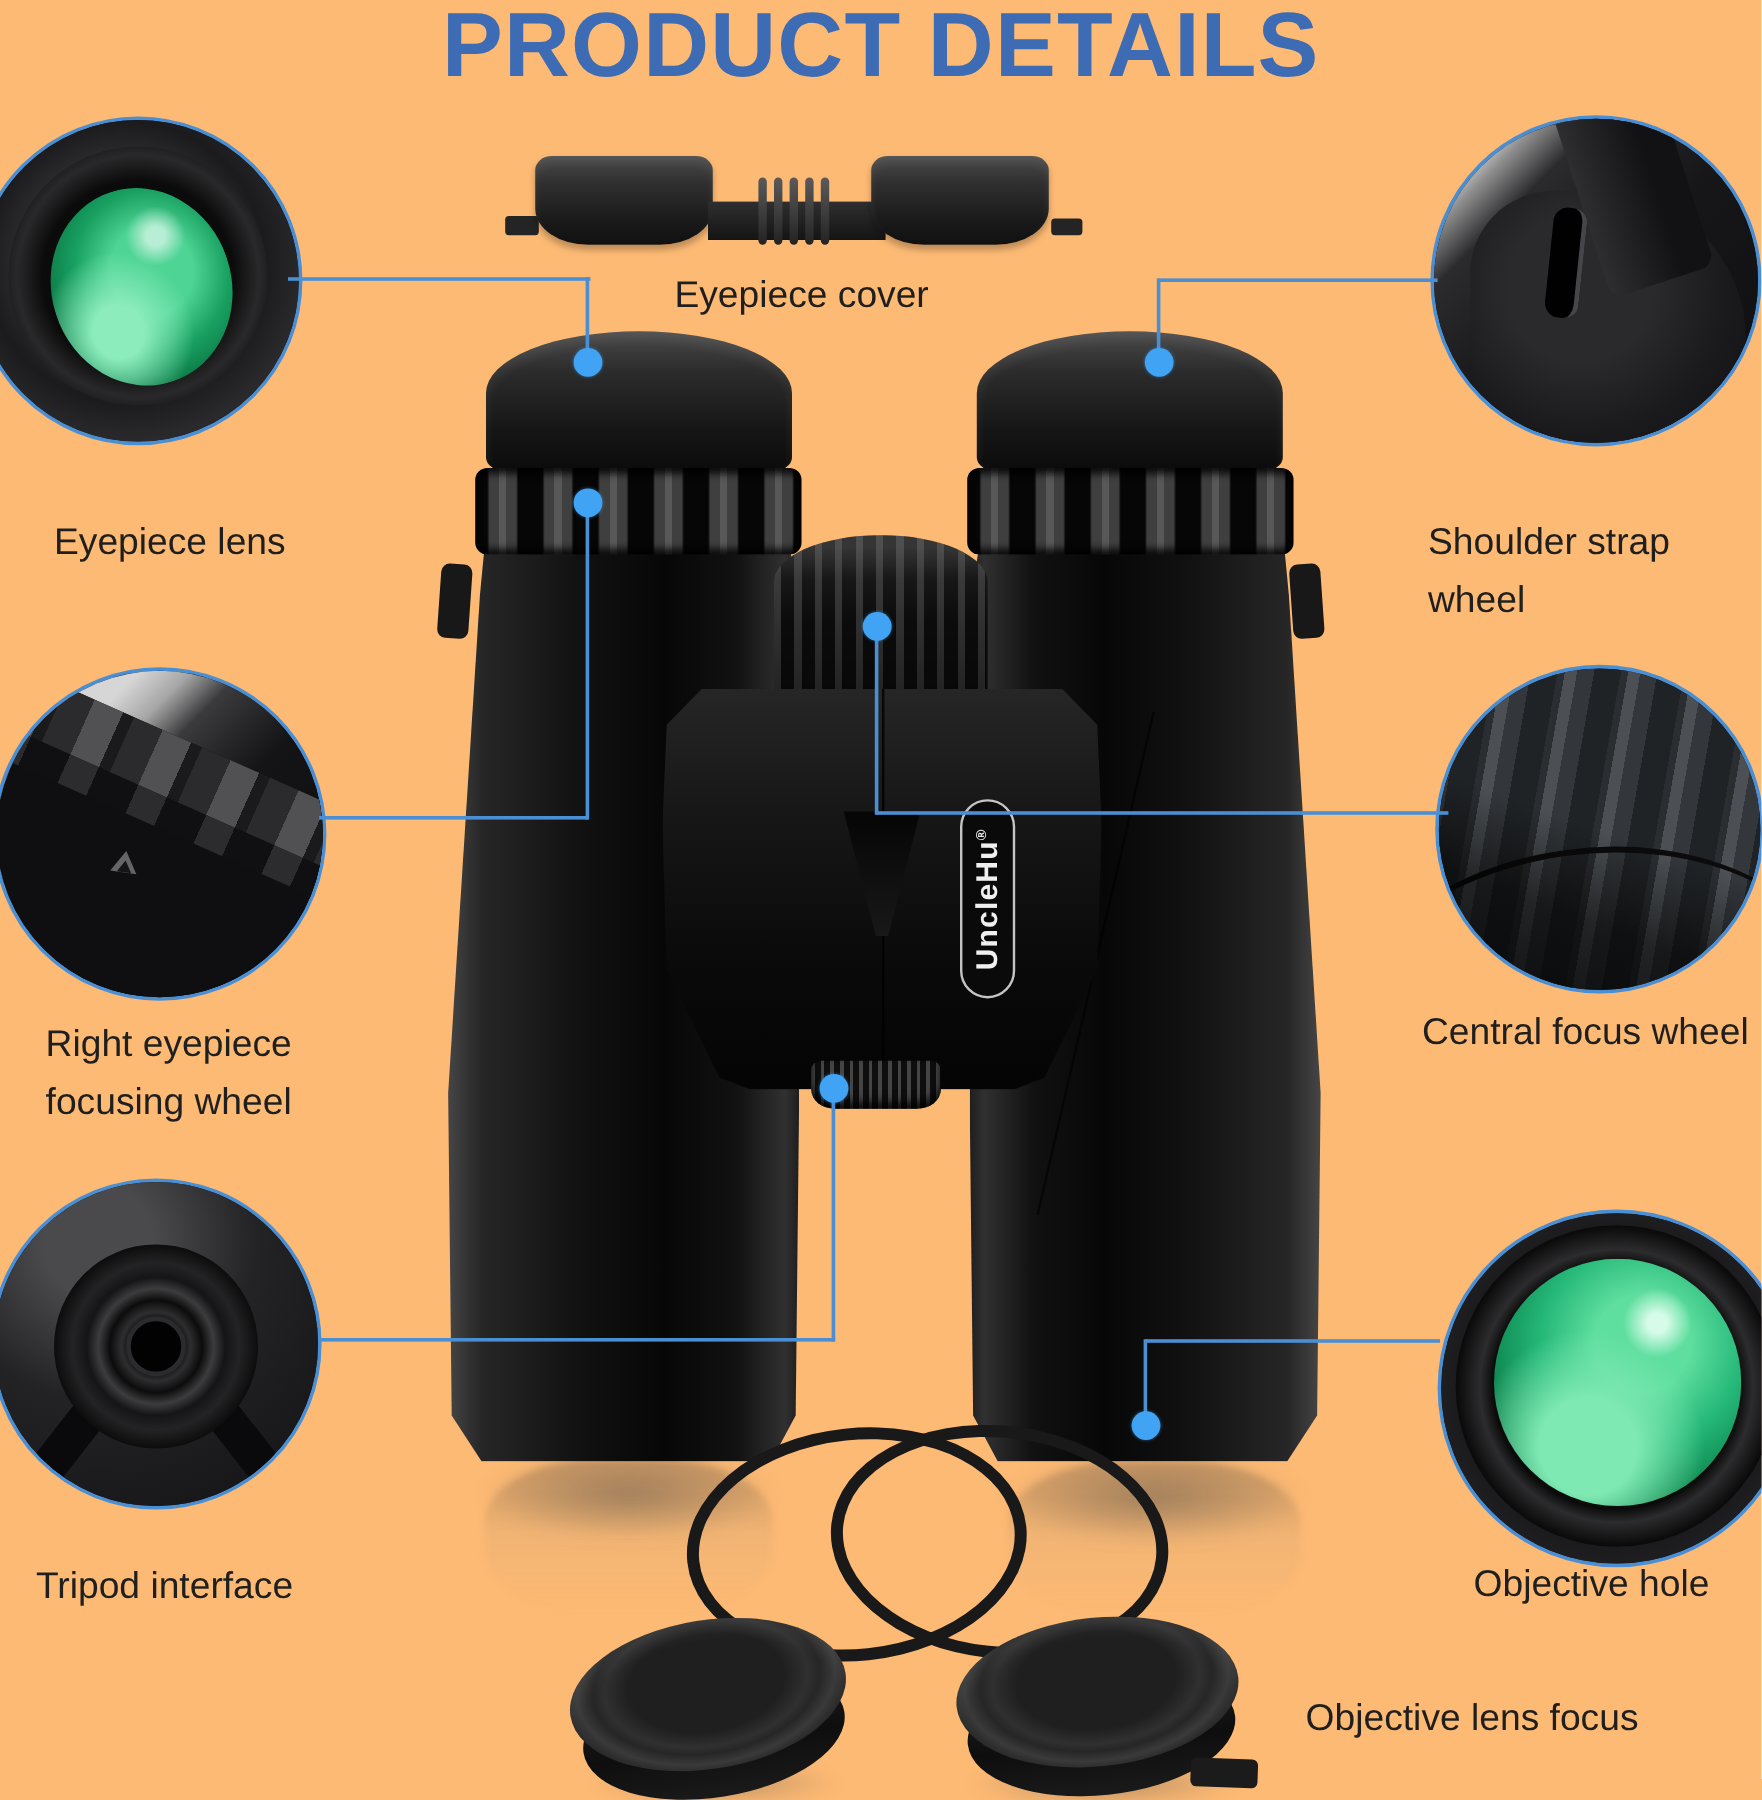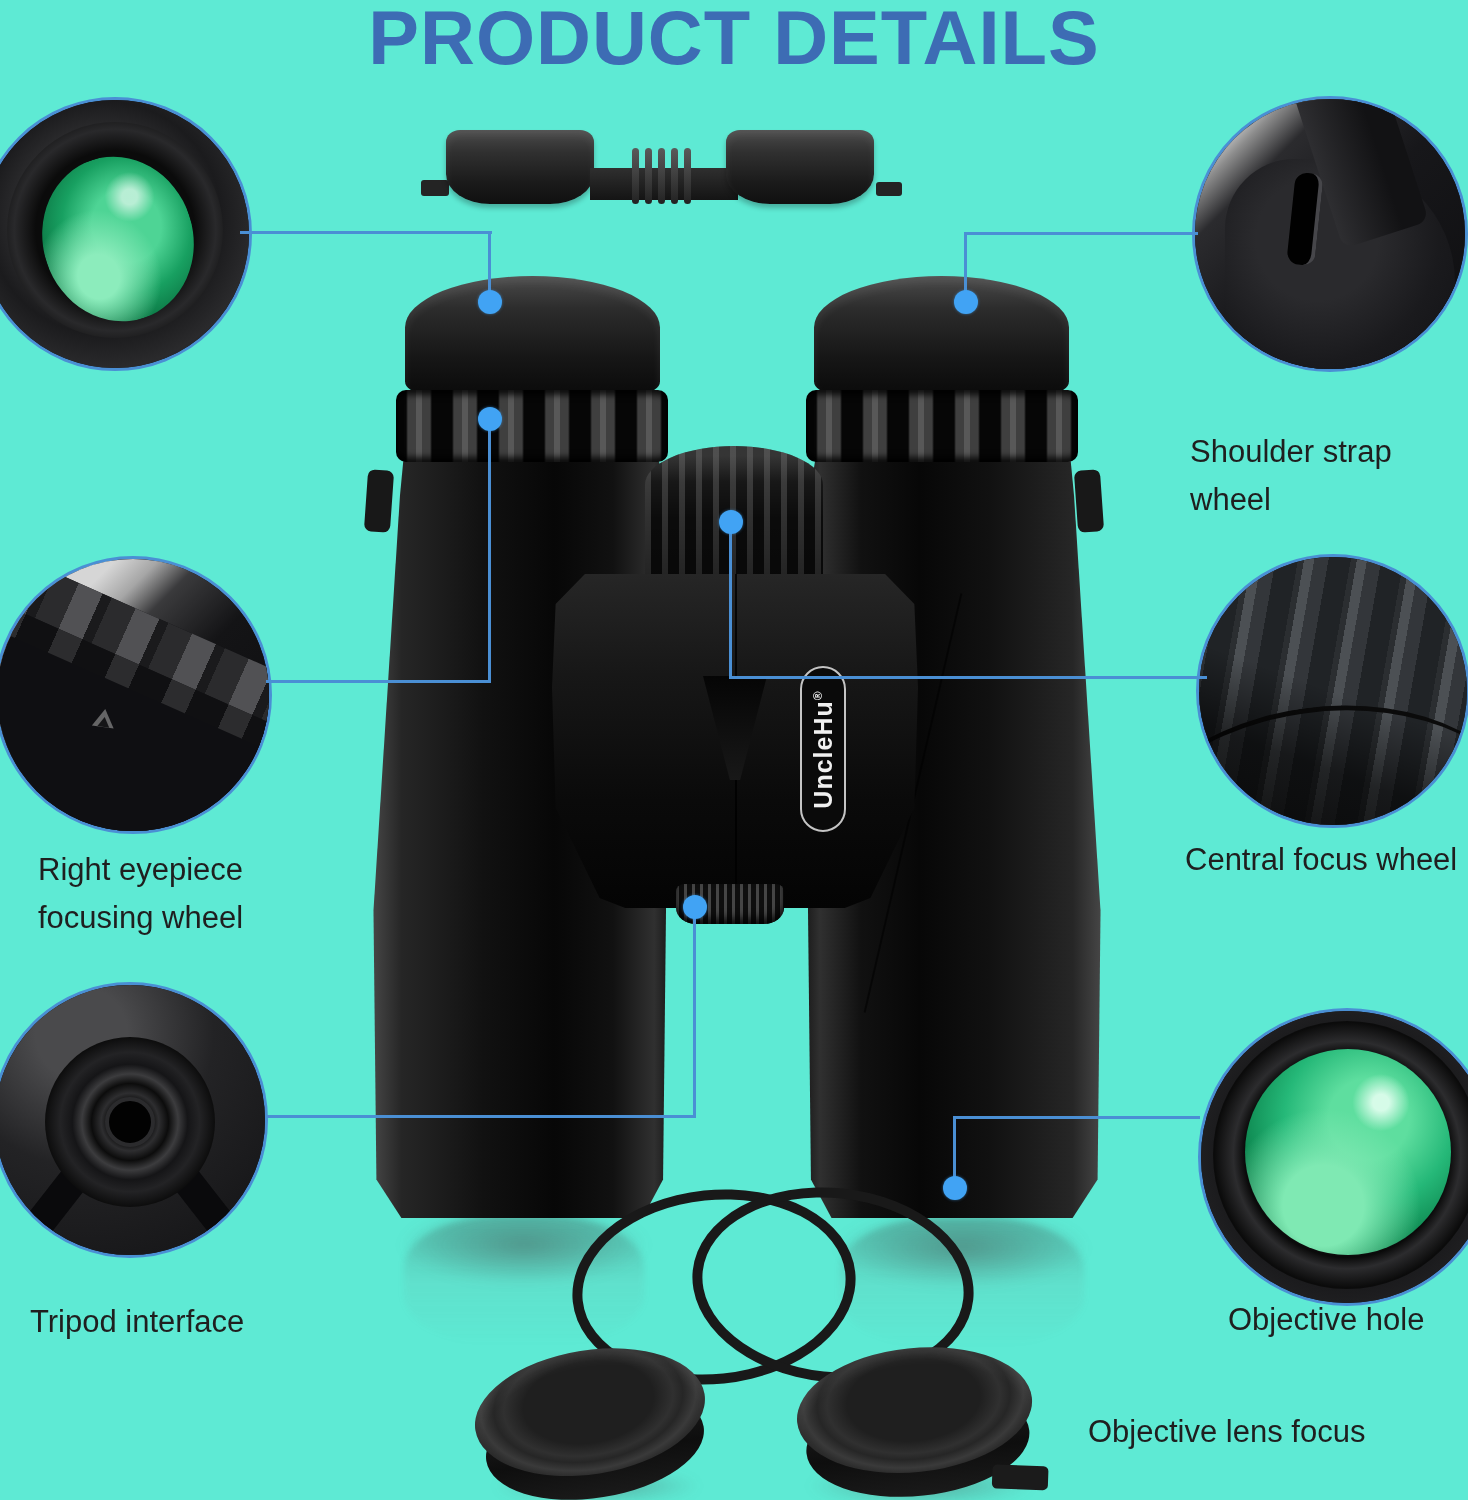--- a/index.html
+++ b/index.html
@@ -2,21 +2,21 @@
 <html style="--title-blue: #3d6cb4; --connector-blue: #4a8fd4; --dot-blue: #41a3f4; --lens-green: #27b877;"><head>
 <meta charset="utf-8">
 <style>
   :root{
     --title-blue:#3d6cb4;
     --connector-blue:#4a8fd4;
     --dot-blue:#41a3f4;
   }
   html,body{margin:0;padding:0;background:#fff;}
   #scene{
-    position:relative;width:1468px;height:1500px;background:#5eead4;overflow:hidden;
+    position:relative;width:1468px;height:1500px;background:#fdba74;overflow:hidden;
     font-family:"Liberation Sans", sans-serif;
   }
   .abs{position:absolute;}
 
   
   #title{
     left:0;top:-6px;width:1468px;text-align:center;
     font-size:76px;font-weight:bold;letter-spacing:1px;
     color:var(--title-blue);white-space:nowrap;
   }
@@ -197,20 +197,21 @@
     <div class="ec-cap" style="left:28px;top:4px;"></div>
     <div id="ec-bridge"></div>
     <div class="ec-rib" style="left:214px;"></div>
     <div class="ec-rib" style="left:227px;"></div>
     <div class="ec-rib" style="left:240px;"></div>
     <div class="ec-rib" style="left:253px;"></div>
     <div class="ec-rib" style="left:266px;"></div>
     <div class="ec-cap" style="left:308px;top:4px;"></div>
     <div class="ec-tab" style="left:458px;top:56px;width:26px;height:14px;"></div>
   </div>
+  <div class="abs plabel" style="left:468px;top:222px;width:400px;text-align:center;">Eyepiece cover</div>
 
   <div class="abs shadow-e" style="left:398px;top:1205px;width:252px;height:80px;"></div>
   <div class="abs shadow-e" style="left:834px;top:1208px;width:256px;height:80px;"></div>
   <div class="abs refl" style="left:404px;top:1216px;width:240px;height:130px;"></div>
   <div class="abs refl" style="left:840px;top:1218px;width:244px;height:130px;"></div>
 
   <div class="abs lug" style="left:366px;top:470px;transform:rotate(4deg);"></div>
   <div class="abs lug" style="left:1076px;top:470px;transform:rotate(-4deg);"></div>
 
   <div class="abs barrel" style="left:372px;top:450px;"></div>
@@ -305,20 +306,21 @@
     <div class="abs" id="c5-seam"></div>
     <div class="fill" id="c5-shade"></div>
   </div>
 
   <div class="abs cc" style="left:1198px;top:1008px;width:298px;height:298px;">
     <div class="fill" id="c6-bg"></div>
     <div class="abs" id="c6-rim"></div>
     <div class="abs" id="c6-lens"></div>
   </div>
 
+  <div class="abs plabel" style="left:45px;top:428px;">Eyepiece lens</div>
   <div class="abs plabel" style="left:30px;top:1298px;">Tripod interface</div>
   <div class="abs plabel" style="left:38px;top:846px;">Right eyepiece
 focusing wheel</div>
   <div class="abs plabel" style="left:1190px;top:428px;">Shoulder strap wheel</div>
   <div class="abs plabel" style="left:1185px;top:836px;">Central focus wheel</div>
   <div class="abs plabel" style="left:1228px;top:1296px;">Objective hole</div>
   <div class="abs plabel" style="left:1088px;top:1408px;">Objective lens focus</div>
 
 </div>
 

